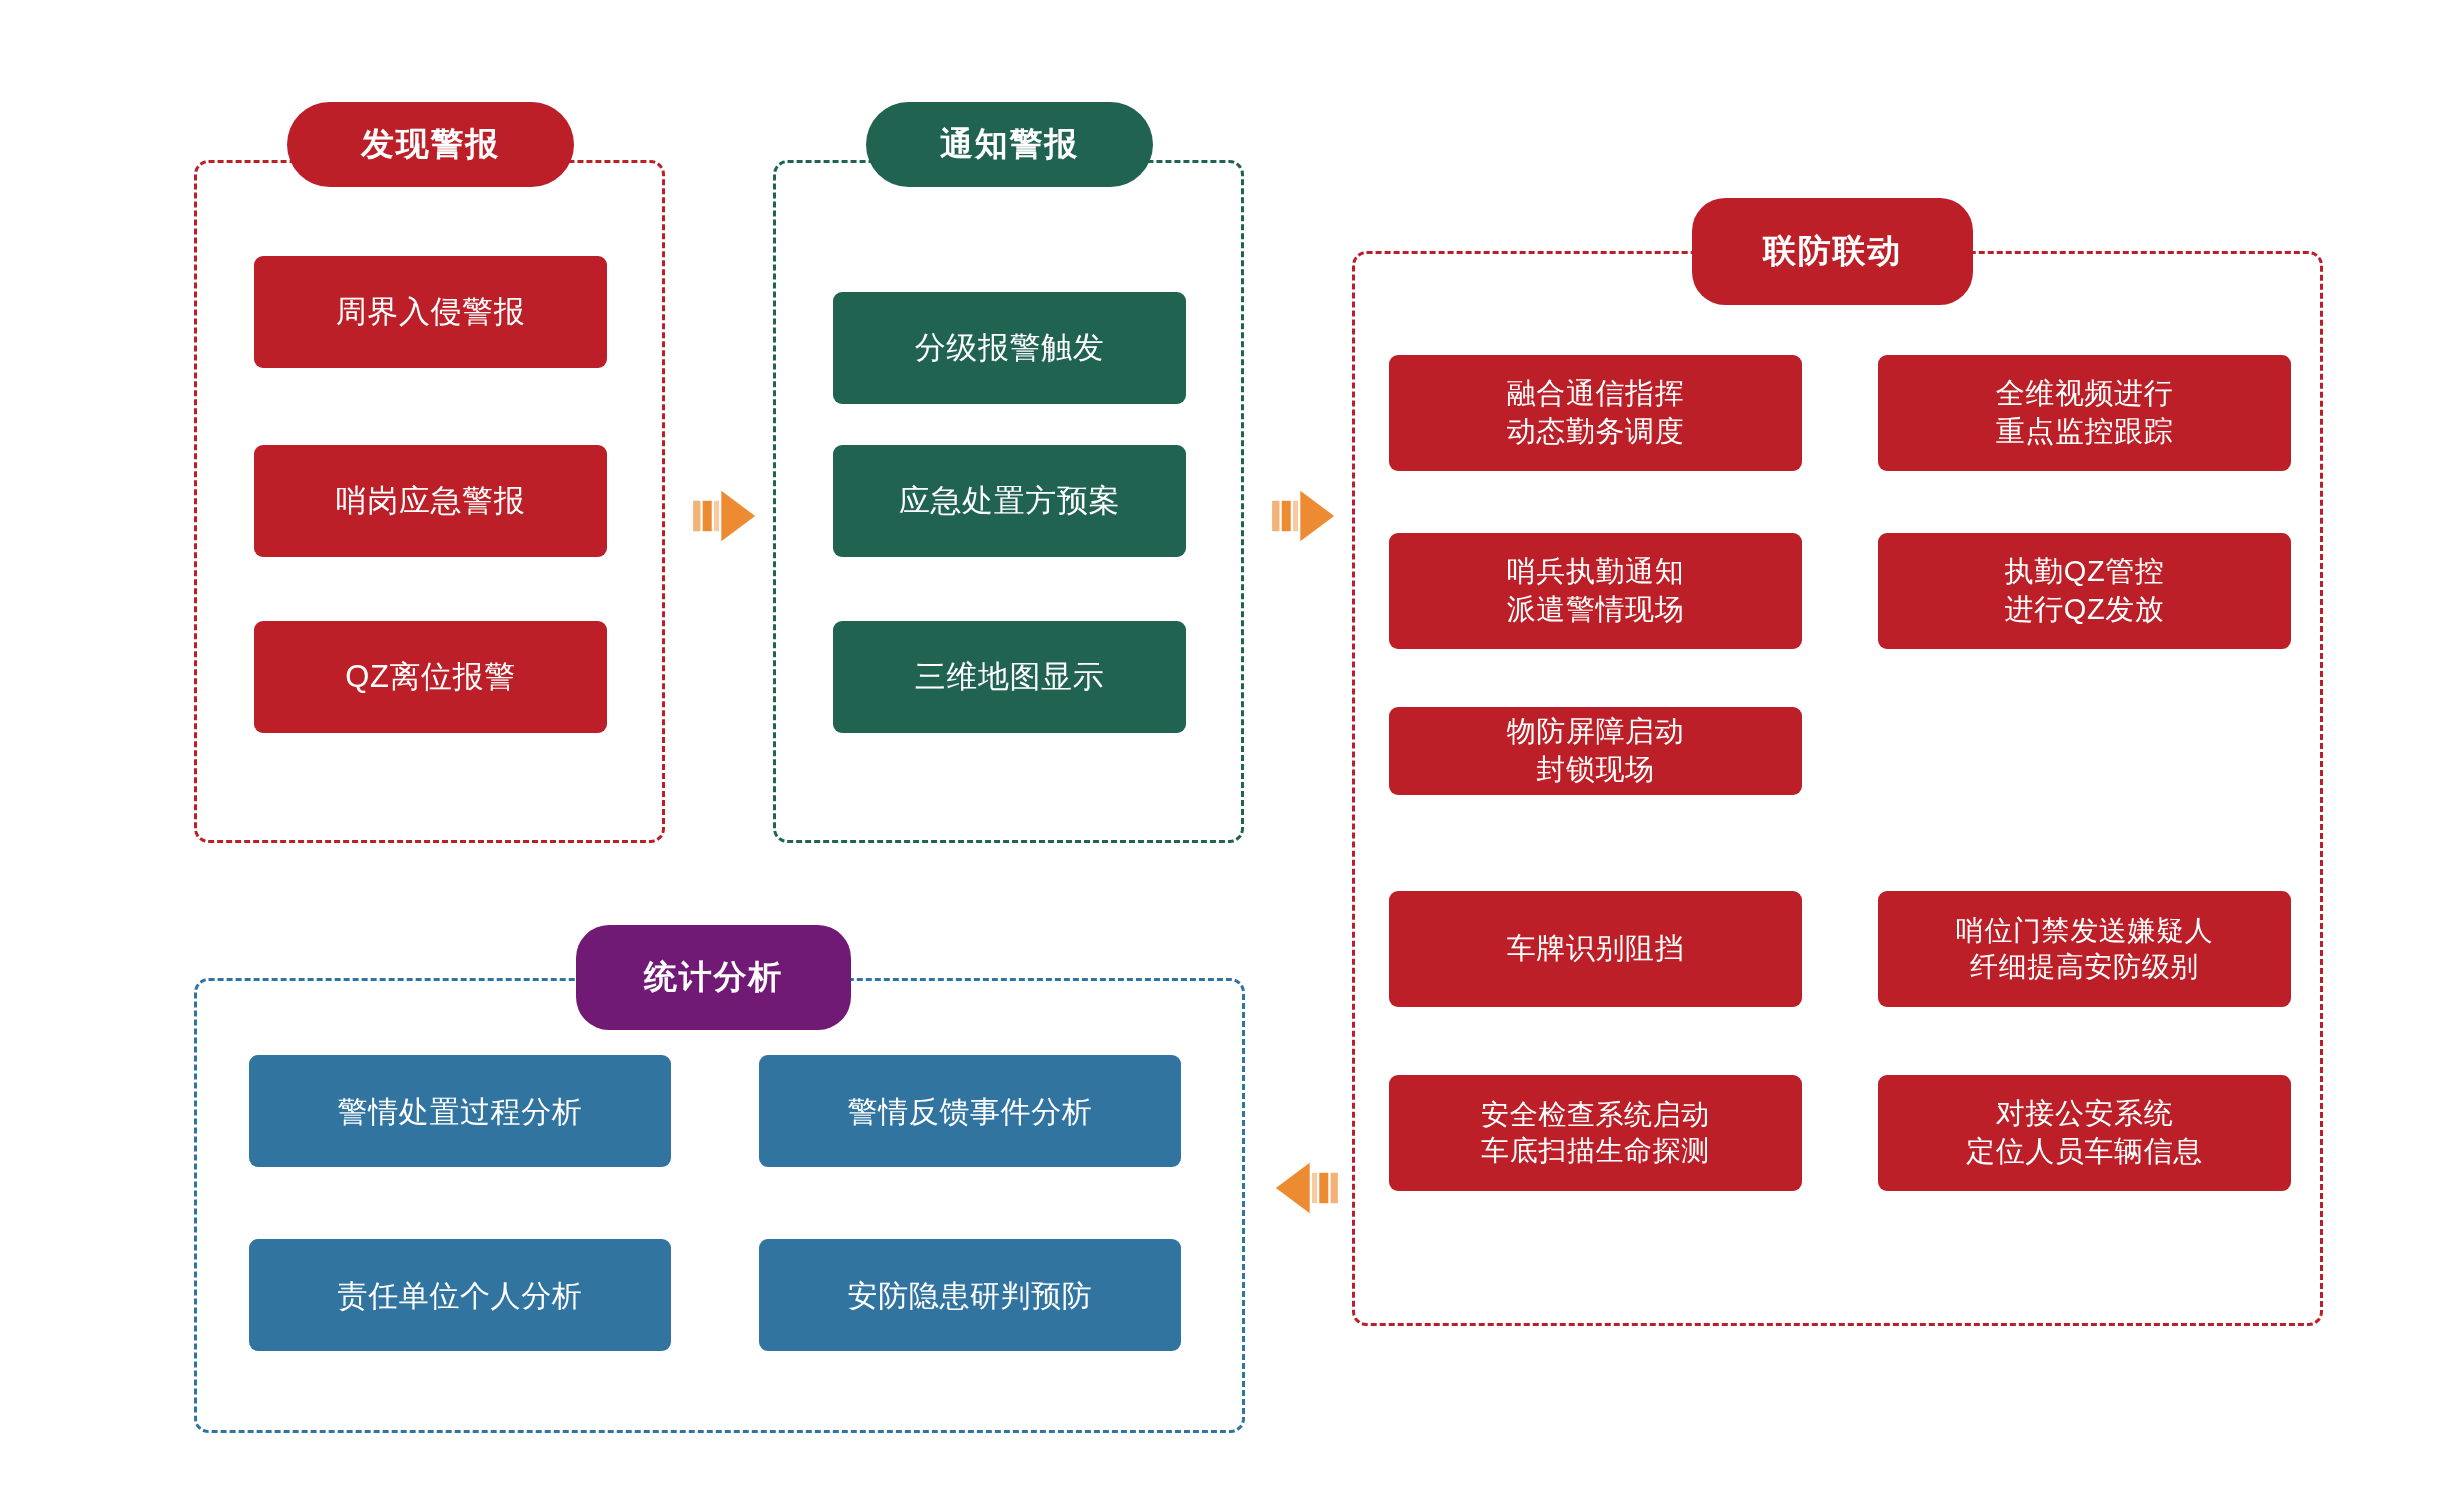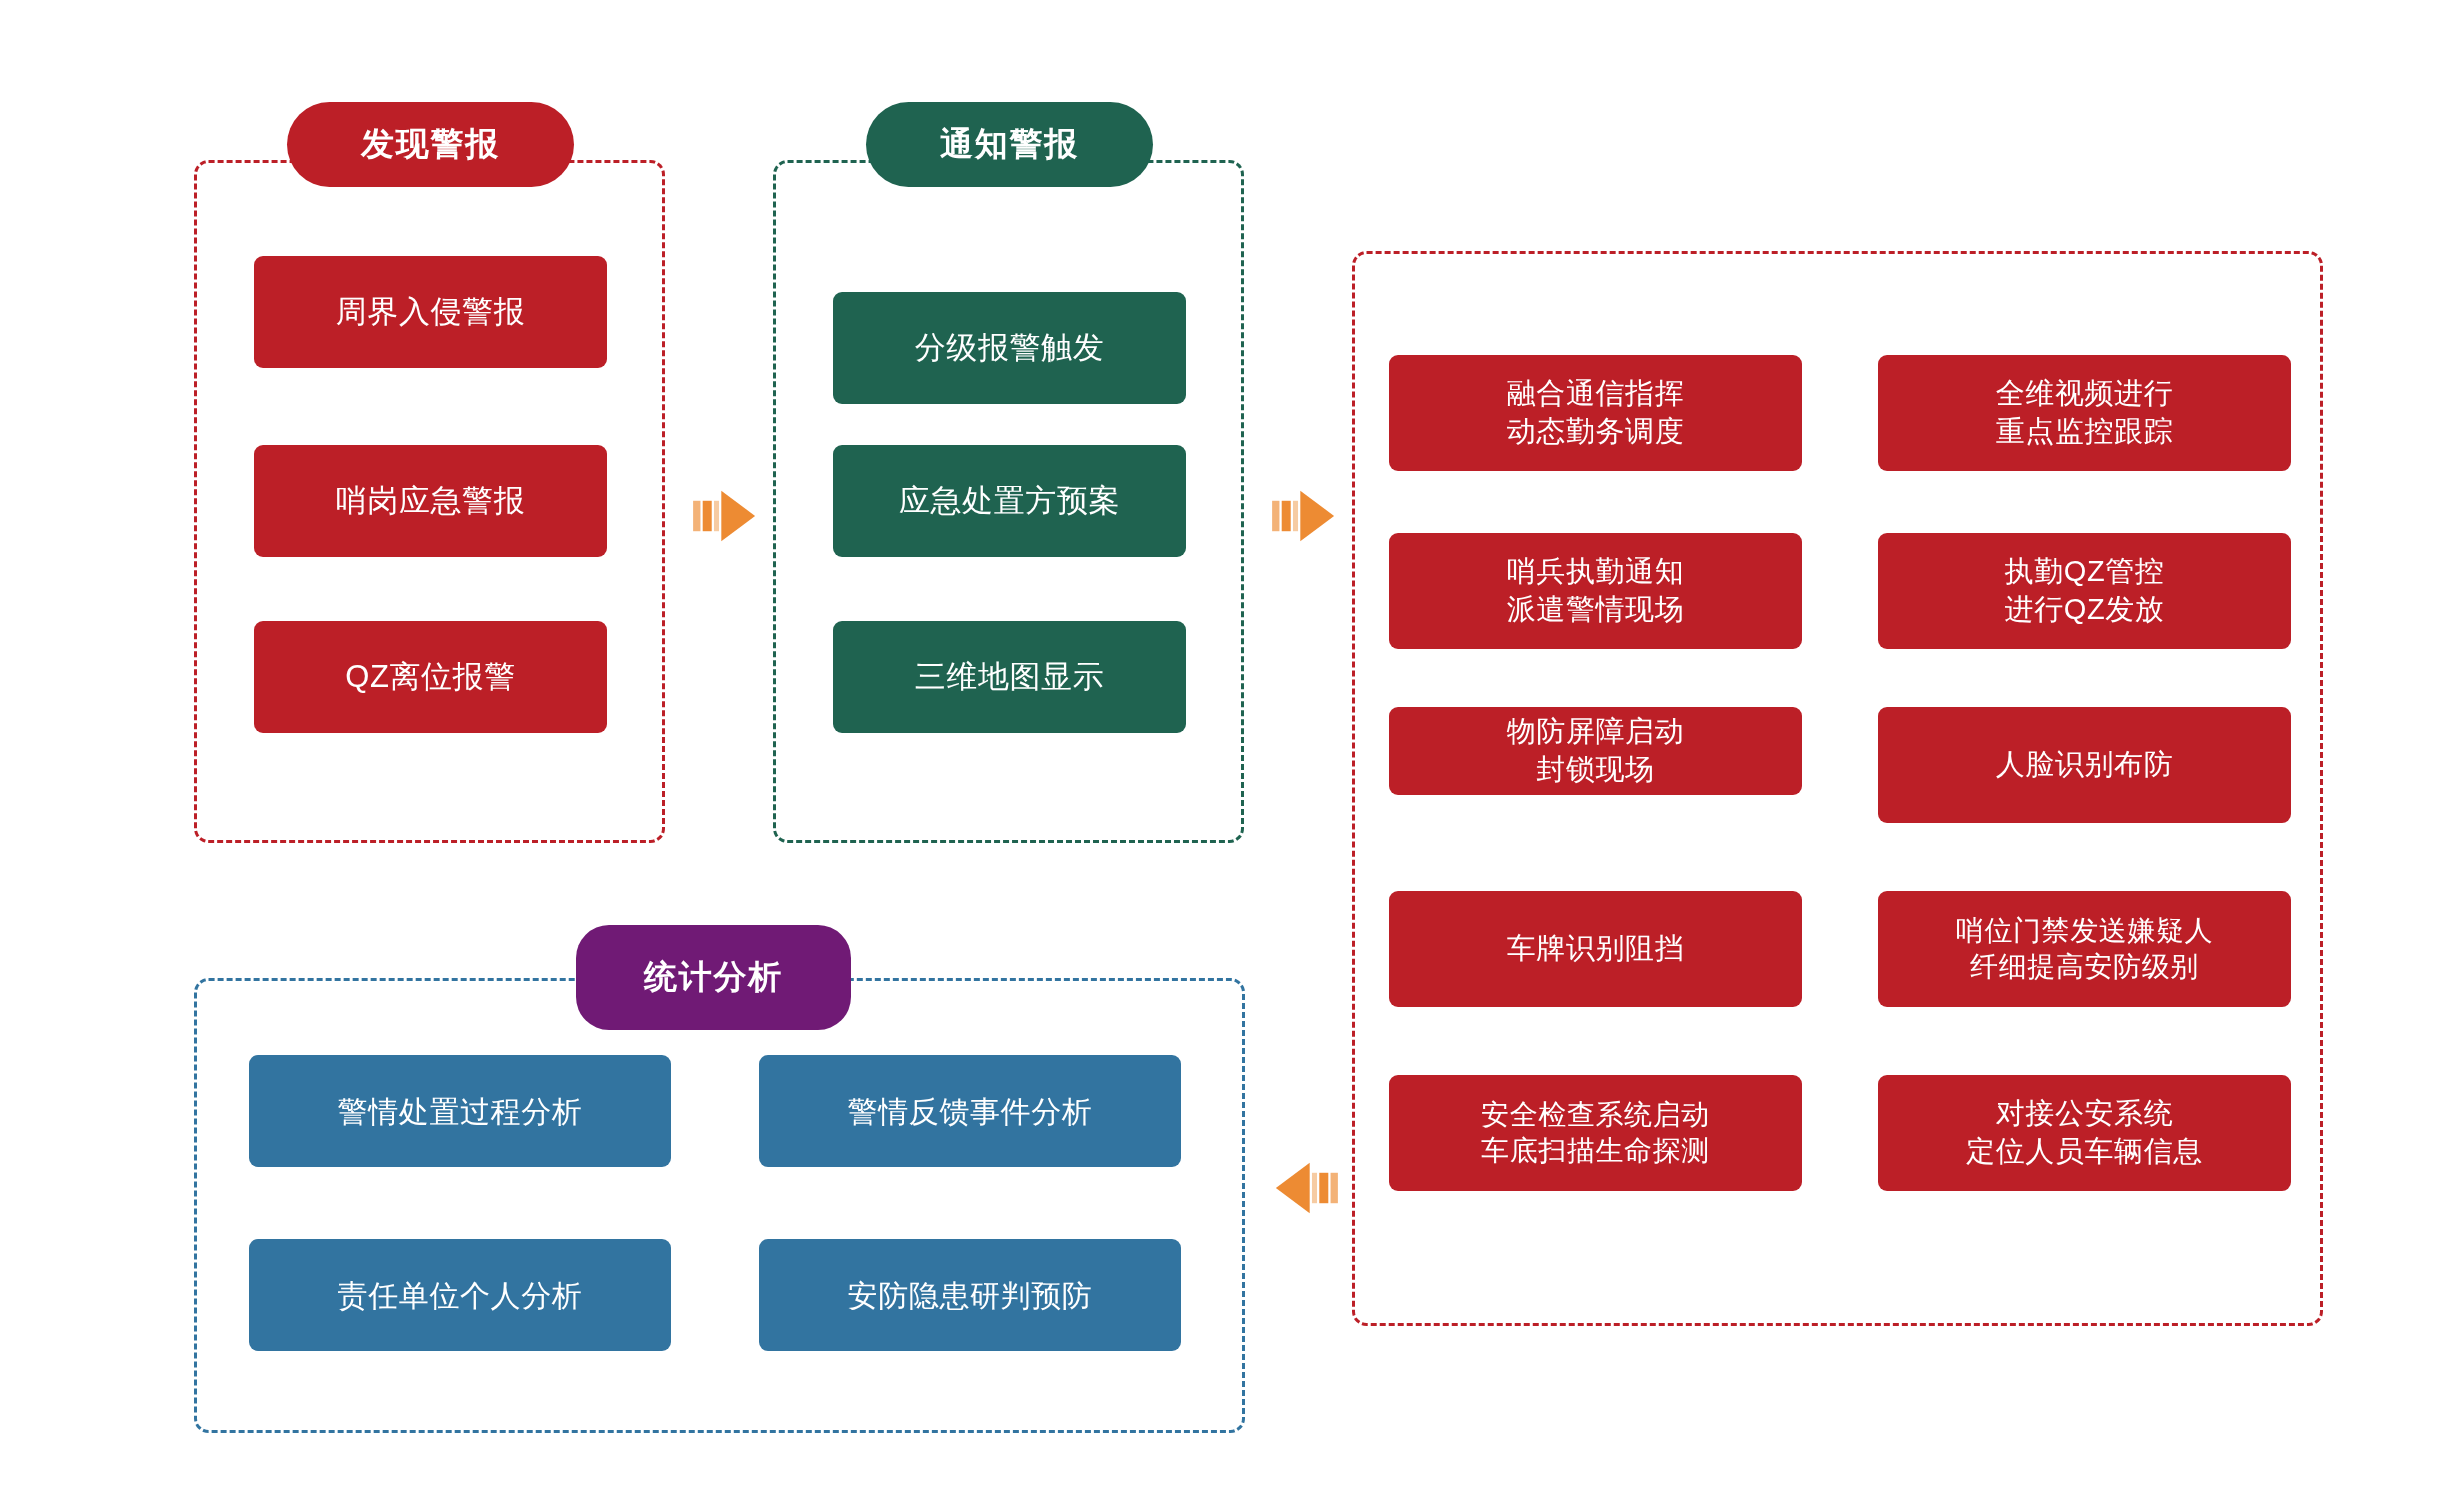--- a/index.html
+++ b/index.html
@@ -108,20 +108,23 @@
   </div>
 
   <div class="box green" style="left:833px; top:621px; width:353px; height:112px; font-size:31px;">
     <div>
         <span class="ln">三维地图显示</span>
       </div>
   </div>
 
   <div class="frame red" style="left:1352px; top:251px; width:971px; height:1075px;"></div>
 
+  <div class="pill red" style="left:1692px; top:198px; width:281px; height:107px; border-radius:33px; font-size:33px;">
+    <span>联防联动</span>
+  </div>
 
   <div class="box red" style="left:1389px; top:355px; width:413px; height:116px; font-size:29px;">
     <div>
       <span class="ln">融合通信指挥</span>
       <span class="ln">动态勤务调度</span>
     </div>
   </div>
   <div class="box red" style="left:1878px; top:355px; width:413px; height:116px; font-size:29px;">
     <div>
       <span class="ln">全维视频进行</span>
@@ -139,25 +142,20 @@
     <div>
       <span class="ln">执勤QZ管控</span>
       <span class="ln">进行QZ发放</span>
     </div>
   </div>
 
   <div class="box red" style="left:1389px; top:707px; width:413px; height:88px; font-size:29px;">
     <div>
       <span class="ln">物防屏障启动</span>
       <span class="ln">封锁现场</span>
-    </div>
-  </div>
-  <div class="box red" style="left:1878px; top:707px; width:413px; height:116px; font-size:29px;">
-    <div>
-      <span class="ln">人脸识别布防</span>
     </div>
   </div>
 
   <div class="box red" style="left:1389px; top:891px; width:413px; height:116px; font-size:29px;">
     <div>
       <span class="ln">车牌识别阻挡</span>
     </div>
   </div>
   <div class="box red" style="left:1878px; top:891px; width:413px; height:116px; font-size:28px;">
     <div>

